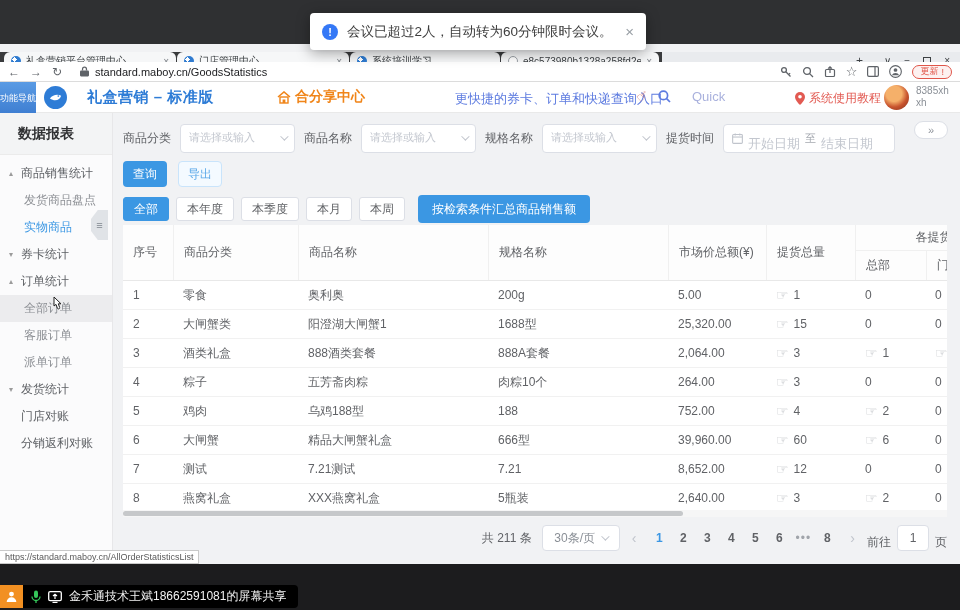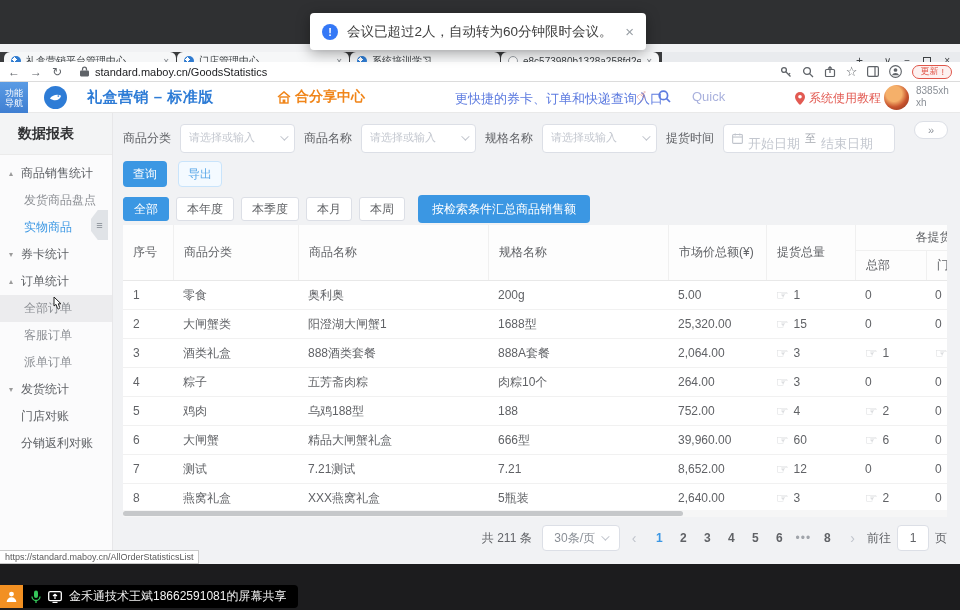--- a/index.html
+++ b/index.html
@@ -30,21 +30,21 @@
   .uicon { color:#5f6368; font-size:11px; line-height:1; display:flex; align-items:center; }
   .upd-pill { display:flex; align-items:center; gap:3px; height:14px; padding:0 7px; border:1px solid #e0564a; border-radius:8px; color:#e0564a; font-size:9px; background:#fdf1f0; }
   
   .toast { position:absolute; left:310px; top:13px; width:336px; height:37px; background:#fff; border-radius:4px;
     box-shadow:0 3px 14px rgba(0,0,0,.35); display:flex; align-items:center; padding:0 12px; gap:9px; z-index:60; }
   .toast-ico { width:16px; height:16px; border-radius:50%; background:#3478f6; color:#fff; font-size:11px; font-weight:bold; display:flex; align-items:center; justify-content:center; flex:none; }
   .toast-msg { font-size:13.5px; color:#3d3d3d; white-space:nowrap; }
   .toast-x { margin-left:auto; color:#9aa0a6; font-size:15px; }
   
   .app-header { position:absolute; left:0; top:82px; width:960px; height:31px; background:#fff; border-bottom:1px solid #e9e9e9; }
-  .nav-toggle { position:absolute; left:0; top:0; width:28px; height:31px; background:linear-gradient(180deg,#5a9be4,#3f7fd2); color:#fff; font-size:9px; line-height:10px; display:flex; flex-direction:column; align-items:center; justify-content:center; }
+  .nav-toggle { position:absolute; left:0; top:0; width:36px; height:31px; background:linear-gradient(180deg,#5a9be4,#3f7fd2); color:#fff; font-size:9px; line-height:10px; display:flex; flex-direction:row; align-items:center; justify-content:center; }
   .logo { position:absolute; left:44px; top:4px; width:23px; height:23px; border-radius:50%; background:#2e7cd6; display:flex; align-items:center; justify-content:center; }
   .brand { position:absolute; left:74px; top:6px; font-size:15px; font-weight:bold; color:#2e7cd6; letter-spacing:.5px;margin-left:13px; }
   .share-center { position:absolute; left:277px; top:6px; display:flex; align-items:center; gap:4px; color:#f08519; font-size:14px; font-weight:bold; }
   .quick-entry { position:absolute; left:455px; top:8px; font-size:13px; color:#5e7ce0; }
   .finger { position:absolute; left:636px; top:6px; color:#cf6a5c; font-size:14px; transform:rotate(-38deg); }
   .quickq { position:absolute; left:658px; top:7px; display:flex; align-items:center; gap:21px; }
   .quickq .qtxt { color:#a9b1dd; font-size:13px; }
   .tutorial { position:absolute; left:795px; top:8px; display:flex; align-items:center; gap:4px; color:#e25a52; font-size:12px; }
   .avatar { position:absolute; left:884px; top:3px; width:25px; height:25px; border-radius:50%; background:radial-gradient(circle at 40% 35%, #f5b06a 0 35%, #c8542e 60%, #7d2f1a); }
   .uname { position:absolute; left:916px; top:3px; font-size:10px; line-height:12px; color:#8a8f96; }
@@ -98,21 +98,21 @@
   .hscroll { position:absolute; left:0; bottom:0; width:824px; height:7px; background:#f6f6f6; }
   .hthumb { position:absolute; left:0; top:1px; width:560px; height:5px; background:#c6c8ca; border-radius:3px; }
   
   .pager { position:absolute; left:10px; top:412px; width:824px; display:flex; align-items:center; justify-content:flex-end; gap:10px; font-size:12px; color:#606266; }
   .psize { width:78px; height:26px; border:1px solid #dcdfe6; border-radius:4px; background:#fff; display:flex; align-items:center; justify-content:center; gap:6px; color:#8a8f96; }
   .pg-arrow { color:#c0c4cc; font-size:14px; padding:0 2px; }
   .pages { display:flex; gap:2px; }
   .pg { min-width:22px; height:26px; display:flex; align-items:center; justify-content:center; color:#606266; font-weight:bold; font-size:12px; }
   .pg.active { color:#3b97e3; }
   .pg.dots { color:#a0a4aa; letter-spacing:1px; font-weight:normal; }
-  .goto { display:flex; align-items:center; gap:6px; }
+  .goto { display:flex; align-items:flex-end; gap:6px; }
   .goto input { width:32px; height:26px; border:1px solid #dcdfe6; border-radius:4px; text-align:center; font-size:12px; color:#606266; outline:none; font-family:inherit; }
   
   .link-tip { position:absolute; left:0; top:550px; height:14px; background:#fff; border:1px solid #c9c9c9; border-left:none; display:flex; align-items:center; padding:0 5px; font-size:9px; color:#5a5a5a; z-index:30; }
   .footer-dark { position:absolute; left:0; top:564px; width:960px; height:46px; background:#1c1c1e; }
   .share-pill { position:absolute; left:0; top:21px; height:23px; display:flex; align-items:stretch; }
   .share-person { width:23px; background:#f29022; display:flex; align-items:center; justify-content:center; }
   .share-body { background:#000; border-radius:0 4px 4px 0; display:flex; align-items:center; gap:7px; padding:0 12px 0 8px; }
   .share-text { color:#f2f2f2; font-size:12px; white-space:nowrap; }
   
   .mouse-cursor { position:absolute; left:50px; top:296px; z-index:40; }

